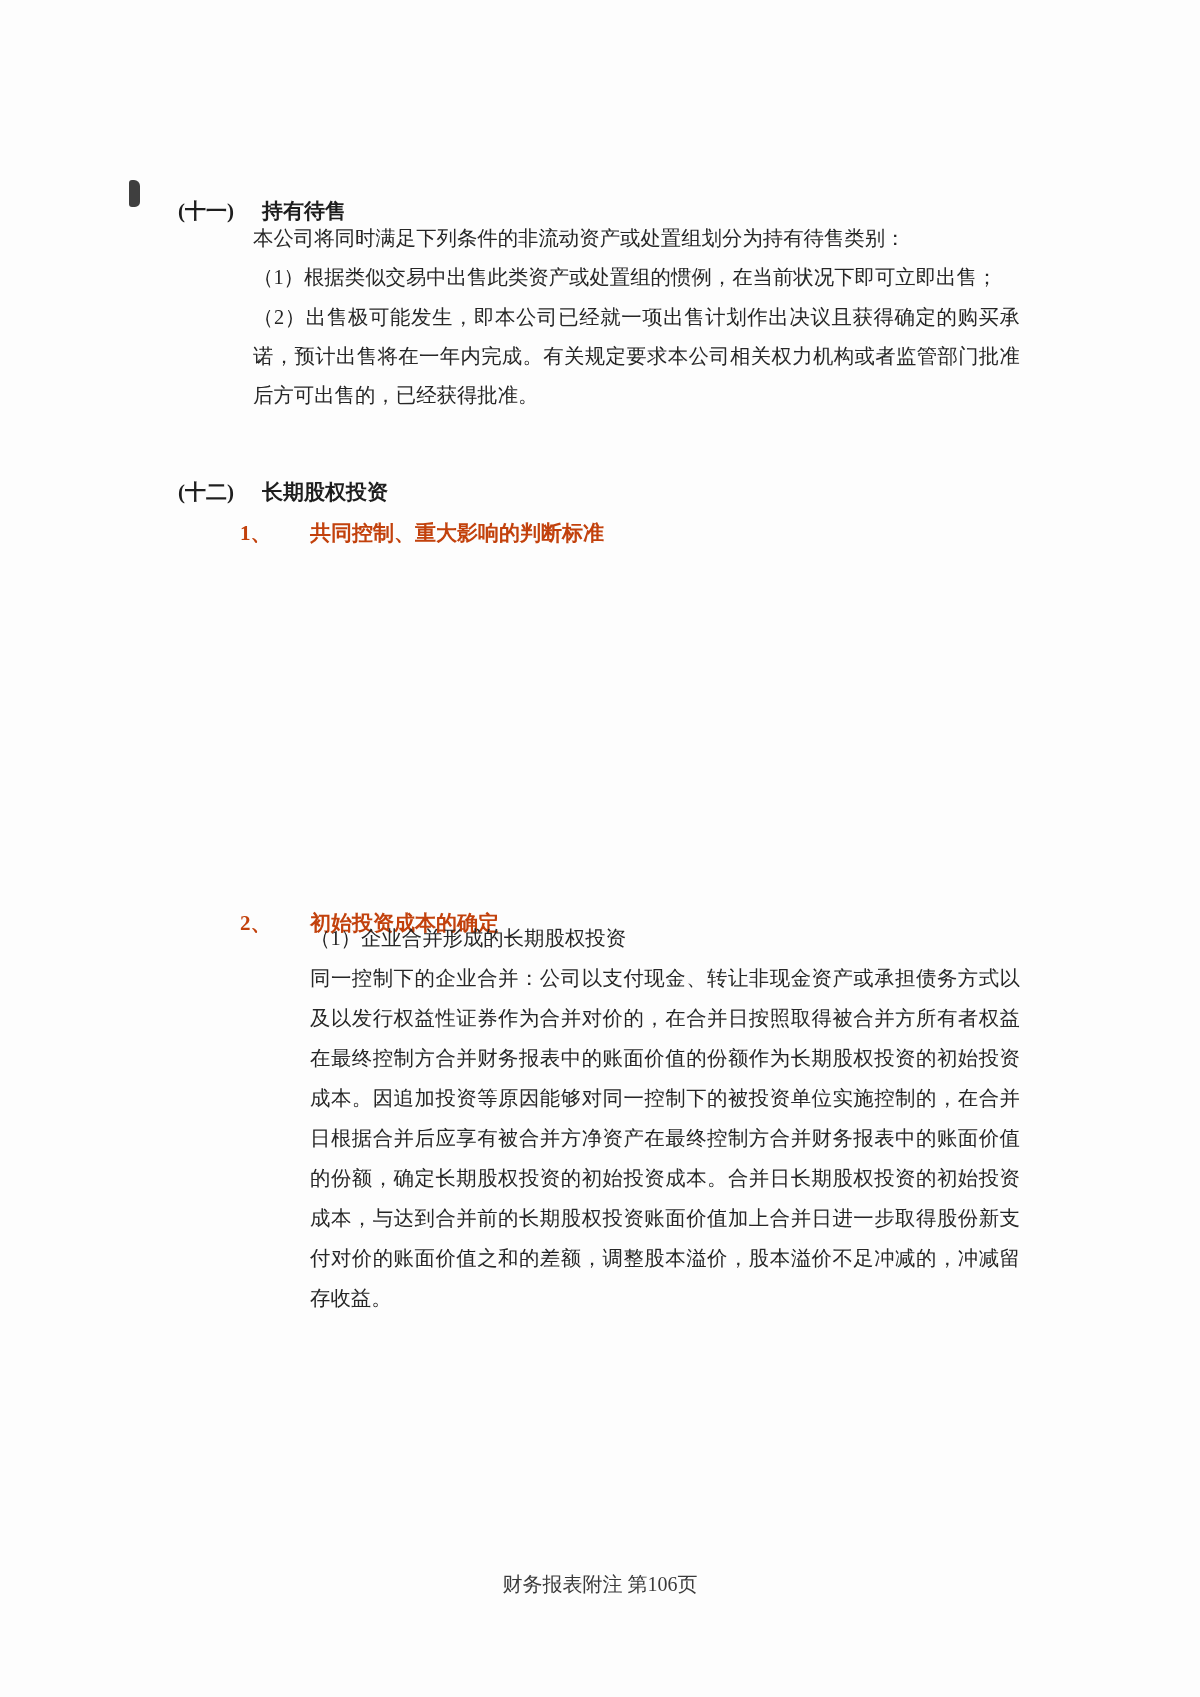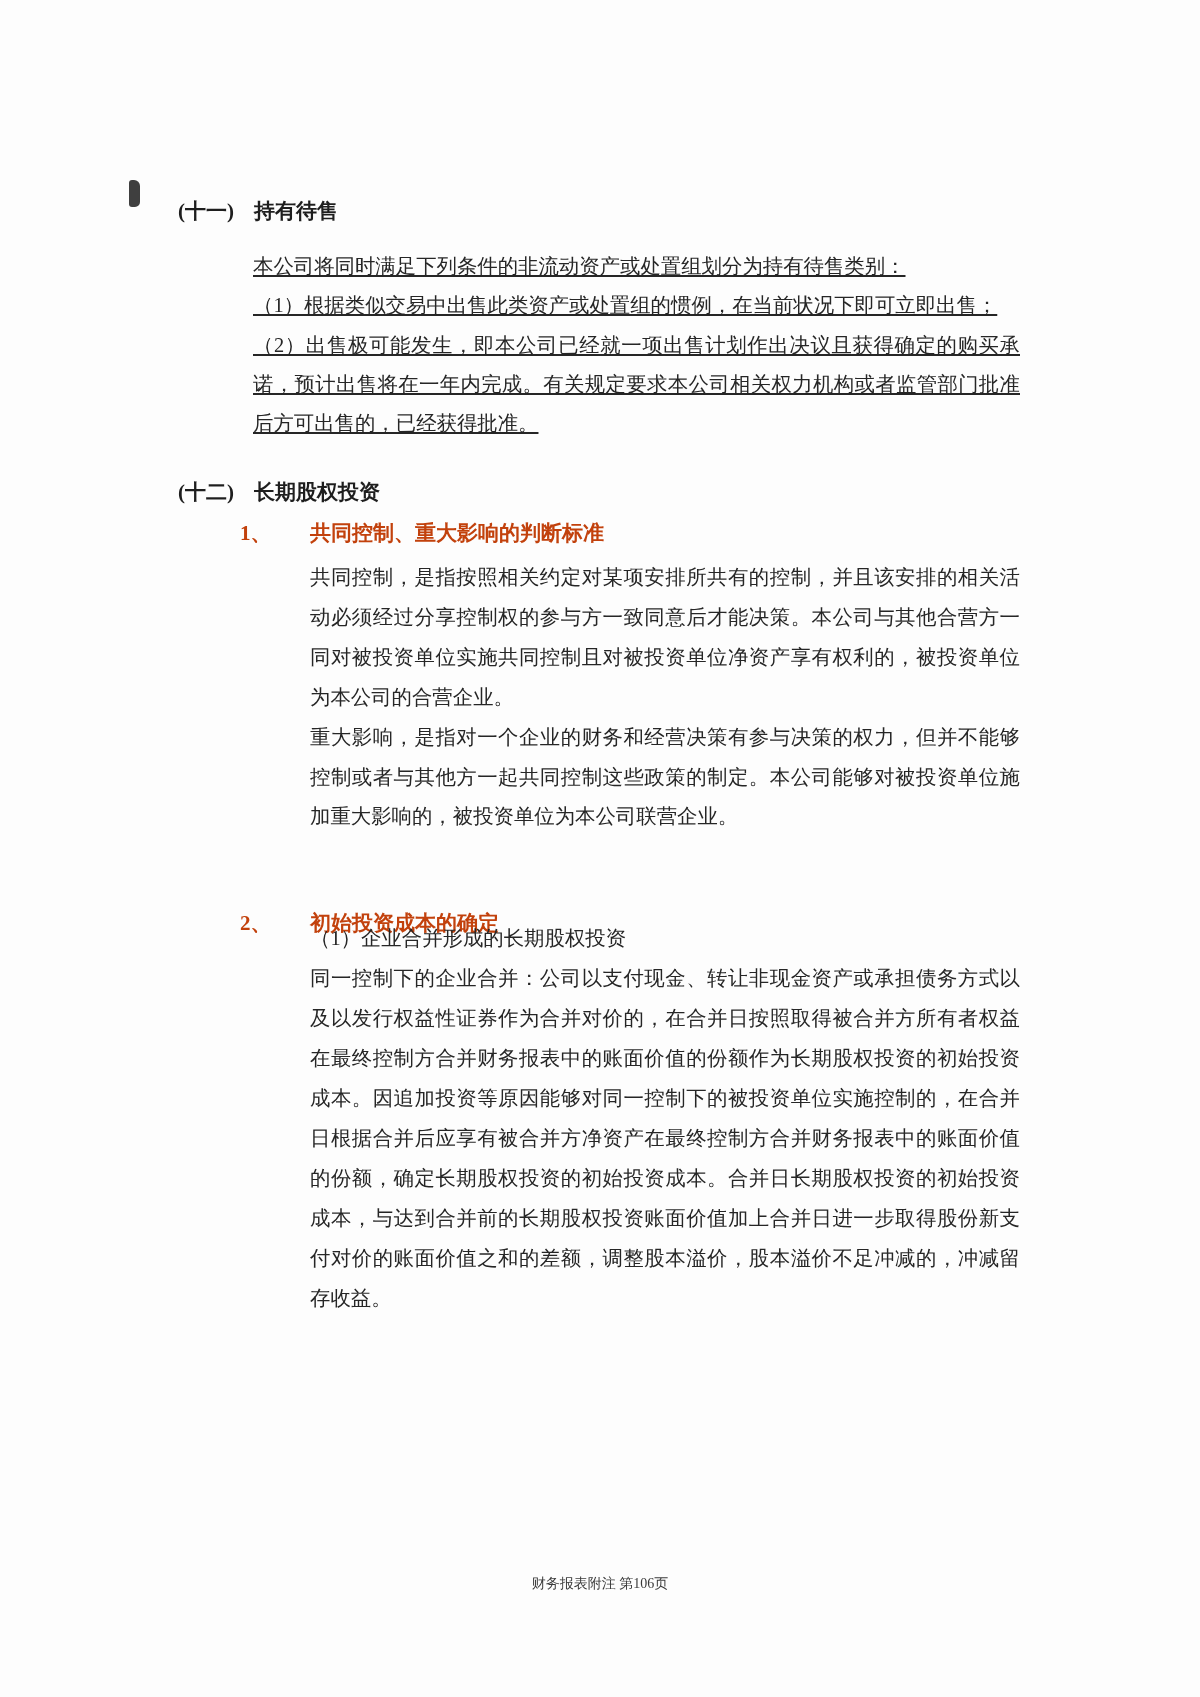--- a/index.html
+++ b/index.html
@@ -31,66 +31,65 @@
   .sec-h {
     position: absolute;
     font-size: 21px;
     line-height: 30px;
     font-weight: 700;
     white-space: nowrap;
     color: #1e1e1e;
   }
   #sec11-h { left: 178px; top: 196px; }
   #sec12-h { left: 178px; top: 477px; }
-  .sec-label { display: inline-block; margin-right: 20px; }
+  .sec-label { display: inline-block; margin-right: 28px; }
   .sub-h {
     position: absolute;
     font-size: 21px;
     line-height: 30px;
     font-weight: 700;
     white-space: nowrap;
     color: #c2410c;
   }
   #sub1-h { left: 240px; top: 518px; }
   #sub2-h { left: 240px; top: 908px; }
   .sub-num { display: inline-block; width: 70px; }
   .body-block {
     position: absolute;
     text-align: justify;
     text-justify: inter-ideograph;
     font-size: 20.4px;
     color: #262626;
   }
   #sec11-body {
     left: 253px;
-    top: 247px;
+    top: 219px;
     width: 767px;
     line-height: 39.3px;
-    text-decoration: underline;
   }
   #sub1-body {
     left: 310px;
     top: 558px;
     width: 710px;
     line-height: 39.9px;
   }
   #sub2-body {
     left: 310px;
     top: 918px;
     width: 710px;
     line-height: 40px;
   }
   .para { margin: 0; padding: 0; }
   .footer {
     position: absolute;
     left: 0;
     top: 1572px;
     width: 1200px;
     text-align: center;
-    font-size: 14px;
+    font-size: 20px;
     line-height: 24px;
     color: #3a3a3a;
   }
 </style>
 </head>
 <body>
 
 <div class="page">
 
   <div class="artifact"></div>
@@ -106,24 +105,20 @@
   </div>
 
   <div class="sec-h" id="sec12-h">
     <span class="sec-label">(十二)</span><span class="sec-title">长期股权投资</span>
   </div>
 
   <div class="sub-h" id="sub1-h">
     <span class="sub-num">1、</span><span class="sub-title">共同控制、重大影响的判断标准</span>
   </div>
 
-  <div class="body-block" id="sub1-body">
-    <p class="para">共同控制，是指按照相关约定对某项安排所共有的控制，并且该安排的相关活动必须经过分享控制权的参与方一致同意后才能决策。本公司与其他合营方一同对被投资单位实施共同控制且对被投资单位净资产享有权利的，被投资单位为本公司的合营企业。</p>
-    <p class="para">重大影响，是指对一个企业的财务和经营决策有参与决策的权力，但并不能够控制或者与其他方一起共同控制这些政策的制定。本公司能够对被投资单位施加重大影响的，被投资单位为本公司联营企业。</p>
-  </div>
 
   <div class="sub-h" id="sub2-h">
     <span class="sub-num">2、</span><span class="sub-title">初始投资成本的确定</span>
   </div>
 
   <div class="body-block" id="sub2-body">
     <p class="para">（1）企业合并形成的长期股权投资</p>
     <p class="para">同一控制下的企业合并：公司以支付现金、转让非现金资产或承担债务方式以及以发行权益性证券作为合并对价的，在合并日按照取得被合并方所有者权益在最终控制方合并财务报表中的账面价值的份额作为长期股权投资的初始投资成本。因追加投资等原因能够对同一控制下的被投资单位实施控制的，在合并日根据合并后应享有被合并方净资产在最终控制方合并财务报表中的账面价值的份额，确定长期股权投资的初始投资成本。合并日长期股权投资的初始投资成本，与达到合并前的长期股权投资账面价值加上合并日进一步取得股份新支付对价的账面价值之和的差额，调整股本溢价，股本溢价不足冲减的，冲减留存收益。</p>
   </div>
 

